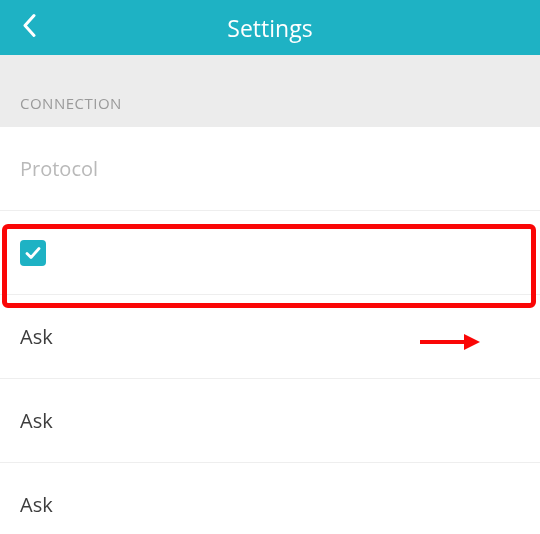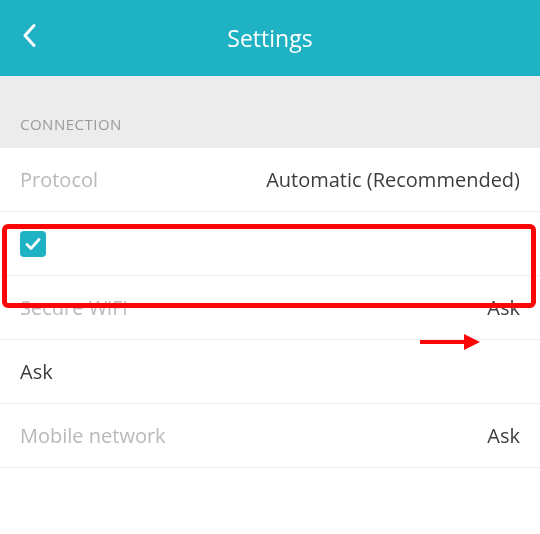--- a/index.html
+++ b/index.html
@@ -1,19 +1,19 @@
 <!DOCTYPE html>
 <html><head>
 <meta charset="utf-8">
 <style>
   * { box-sizing: border-box; margin: 0; padding: 0; }
   html, body { width: 540px; height: 534px; font-family: -apple-system, 'Segoe UI', 'Open Sans', sans-serif; background: #fff; overflow: hidden; }
   .header {
     background: #1eb2c4;
-    height: 76px;
+    height: 55px;
     display: flex;
     align-items: center;
     padding: 0 20px;
     position: relative;
   }
   .back-icon {
     color: #fff;
     position: absolute;
     left: 22px;
     top: 50%;
@@ -31,21 +31,21 @@
     padding: 38px 36px 14px 20px;
     color: #9a9a9a;
     font-size: 15px;
     letter-spacing: 0.5px;
   }
   .row {
     display: flex;
     align-items: center;
     justify-content: space-between;
     padding: 0 20px;
-    height: 64px;
+    height: 84px;
     border-bottom: 1px solid #eeeeee;
     background: #fff;
     position: relative;
   }
   .row-label {
     color: #b9b9b9;
     font-size: 20px;
     font-weight: 400;
   }
   .row-value {
@@ -89,42 +89,39 @@
       <path d="M12 2 L3 12 L12 22" stroke="#ffffff" stroke-width="3" stroke-linecap="round" stroke-linejoin="round"></path>
     </svg>
   </span>
   <div class="header-title">Settings</div>
 </div>
 
 <div class="section-header">CONNECTION</div>
 
 <div class="row">
   <span class="row-label">Protocol</span>
-  <span class="row-value">Automatic (Recommended)</span>
 </div>
 
 <div class="row">
   <span class="checkbox">
     <svg width="18" height="18" viewBox="0 0 18 18">
       <path d="M3 9.5 L7 13.5 L15 4.5" stroke="#ffffff" stroke-width="2.8" fill="none" stroke-linecap="round" stroke-linejoin="round"></path>
     </svg>
   </span>
 </div>
 
 <div class="row">
-  <span class="row-label">Secure WiFi</span>
   <span class="row-value">Ask</span>
 </div>
 
 <div class="row">
   <span class="row-value">Ask</span>
 </div>
 
 <div class="row">
-  <span class="row-label">Mobile network</span>
   <span class="row-value">Ask</span>
 </div>
 
 <div class="highlight-box"></div>
 
 <div class="arrow">
   <svg width="62" height="20" viewBox="0 0 62 20">
     <line x1="2" y1="10" x2="48" y2="10" stroke="#fa0606" stroke-width="4"></line>
     <polygon points="46,2 62,10 46,18" fill="#fa0606"></polygon>
   </svg>

